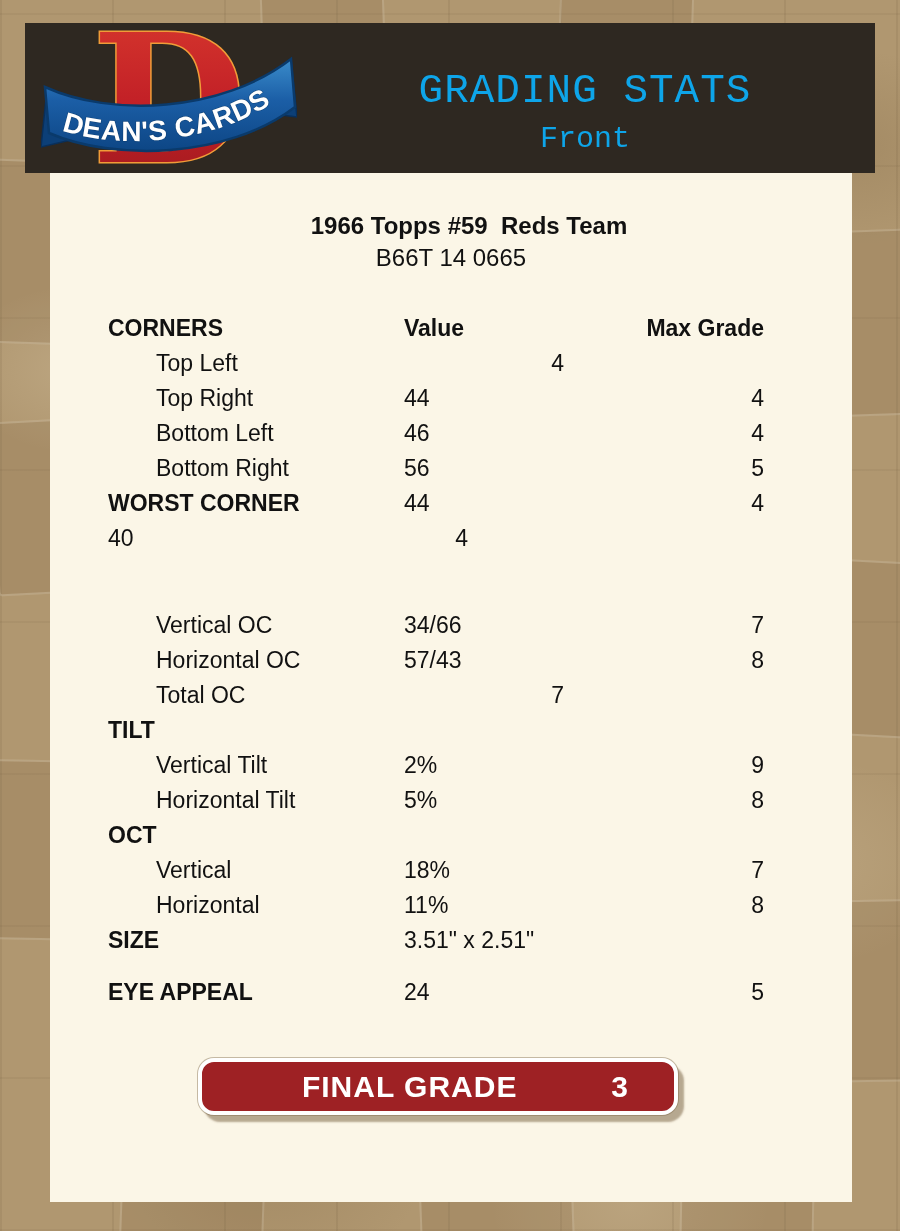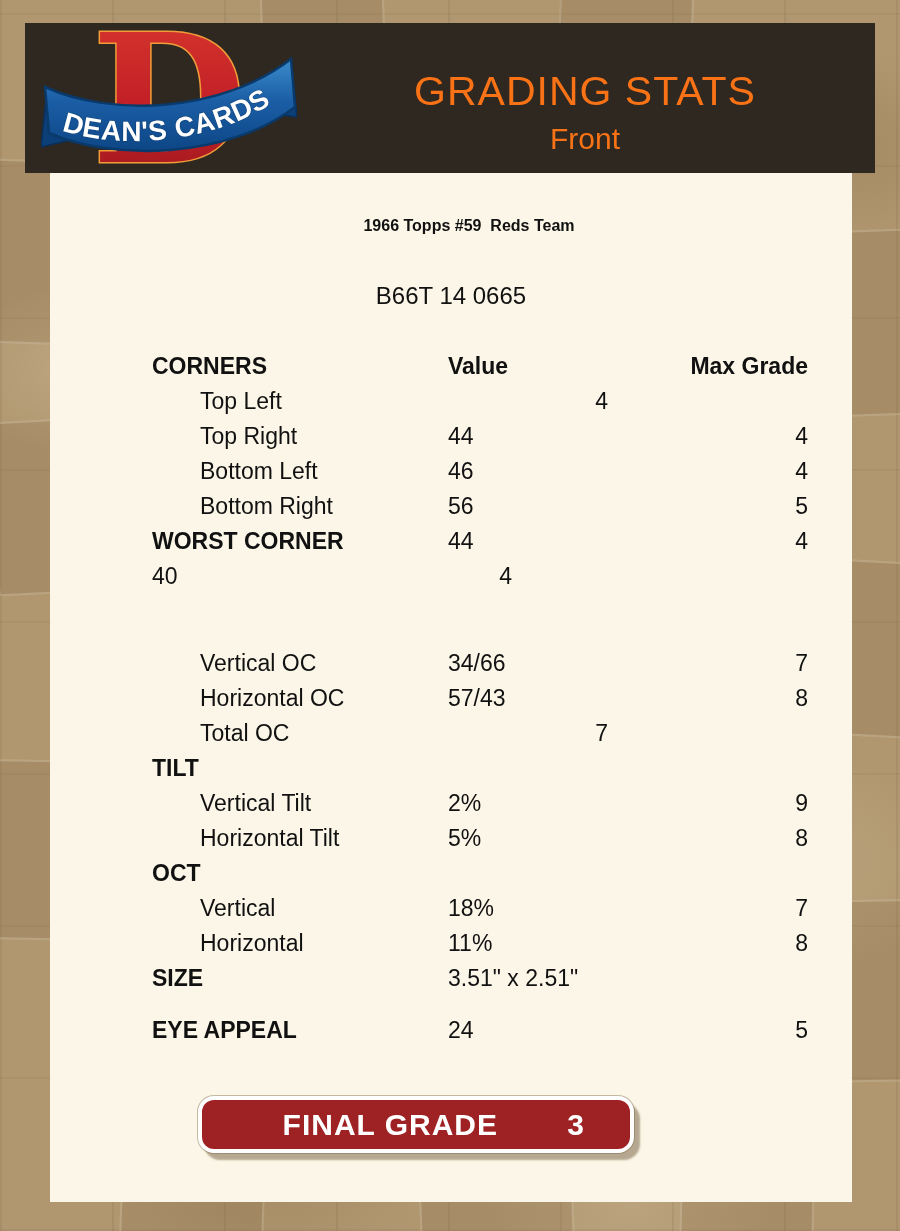--- a/index.html
+++ b/index.html
@@ -27,45 +27,45 @@
   }
   
   .header-bar{
     position:absolute;left:25px;top:23px;width:850px;height:150px;
     background:#2e2821;
   }
   .logo{position:absolute;left:16px;top:6px;width:256px;height:140px;}
   .header-text{
     position:absolute;left:300px;right:30px;top:0;height:150px;
     display:flex;flex-direction:column;align-items:center;
-    padding-top:42px;box-sizing:border-box;color:#f97316;text-align:center;
+    padding-top:42px;box-sizing:border-box;color:#0ea5e9;text-align:center;font-family:Liberation Mono, monospace;
   }
   .header-title{font-size:41px;line-height:52px;letter-spacing:1px;}
   .header-subtitle{font-size:30px;line-height:44px;}
   
   .panel{
     position:absolute;left:50px;top:173px;width:802px;height:1029px;
     background:#fbf6e7;color:#111111;
   }
   .card-info{padding-top:38px;text-align:center;}
-  .card-title{font-size:16px;line-height:30px;font-weight:bold;white-space:pre;margin-left:36px;}
-  .card-serial{font-size:24px;line-height:34px;margin-top:38px;}
-  
-  .stats-table{margin-top:36px;padding-left:102px;}
+  .card-title{font-size:24px;line-height:30px;font-weight:bold;white-space:pre;margin-left:36px;}
+  .card-serial{font-size:24px;line-height:34px;}
+  
+  .stats-table{margin-top:36px;padding-left:58px;}
   .row{display:flex;height:35px;line-height:35px;font-size:23px;}
   .cell-label{width:296px;box-sizing:border-box;white-space:pre;}
   .cell-value{width:200px;text-align:left;}
   .cell-max{width:160px;text-align:right;}
   .row-header .cell-label,.row-header .cell-value,.row-header .cell-max{font-weight:bold;}
   .row-section .cell-label{font-weight:bold;}
   .row-item .cell-label{padding-left:48px;}
   .gap-before{margin-top:17px;}
   
   .final-grade{
-    margin:48px 0 0 148px;width:436px;height:57px;box-sizing:border-box;
+    margin:48px 0 0 148px;width:480px;height:57px;box-sizing:border-box;
     background:#9e2124;border:4px solid #ffffff;border-radius:16px;
     box-shadow:6px 7px 2px rgba(125,104,72,.55), 0 0 0 1px rgba(130,110,80,.45);
     position:relative;color:#ffffff;font-weight:bold;font-size:30px;
     cursor:default;
   }
   .final-grade-label{
     position:absolute;left:44%;top:50%;transform:translate(-50%,-50%);
     letter-spacing:1px;white-space:nowrap;
   }
   .final-grade-value{

